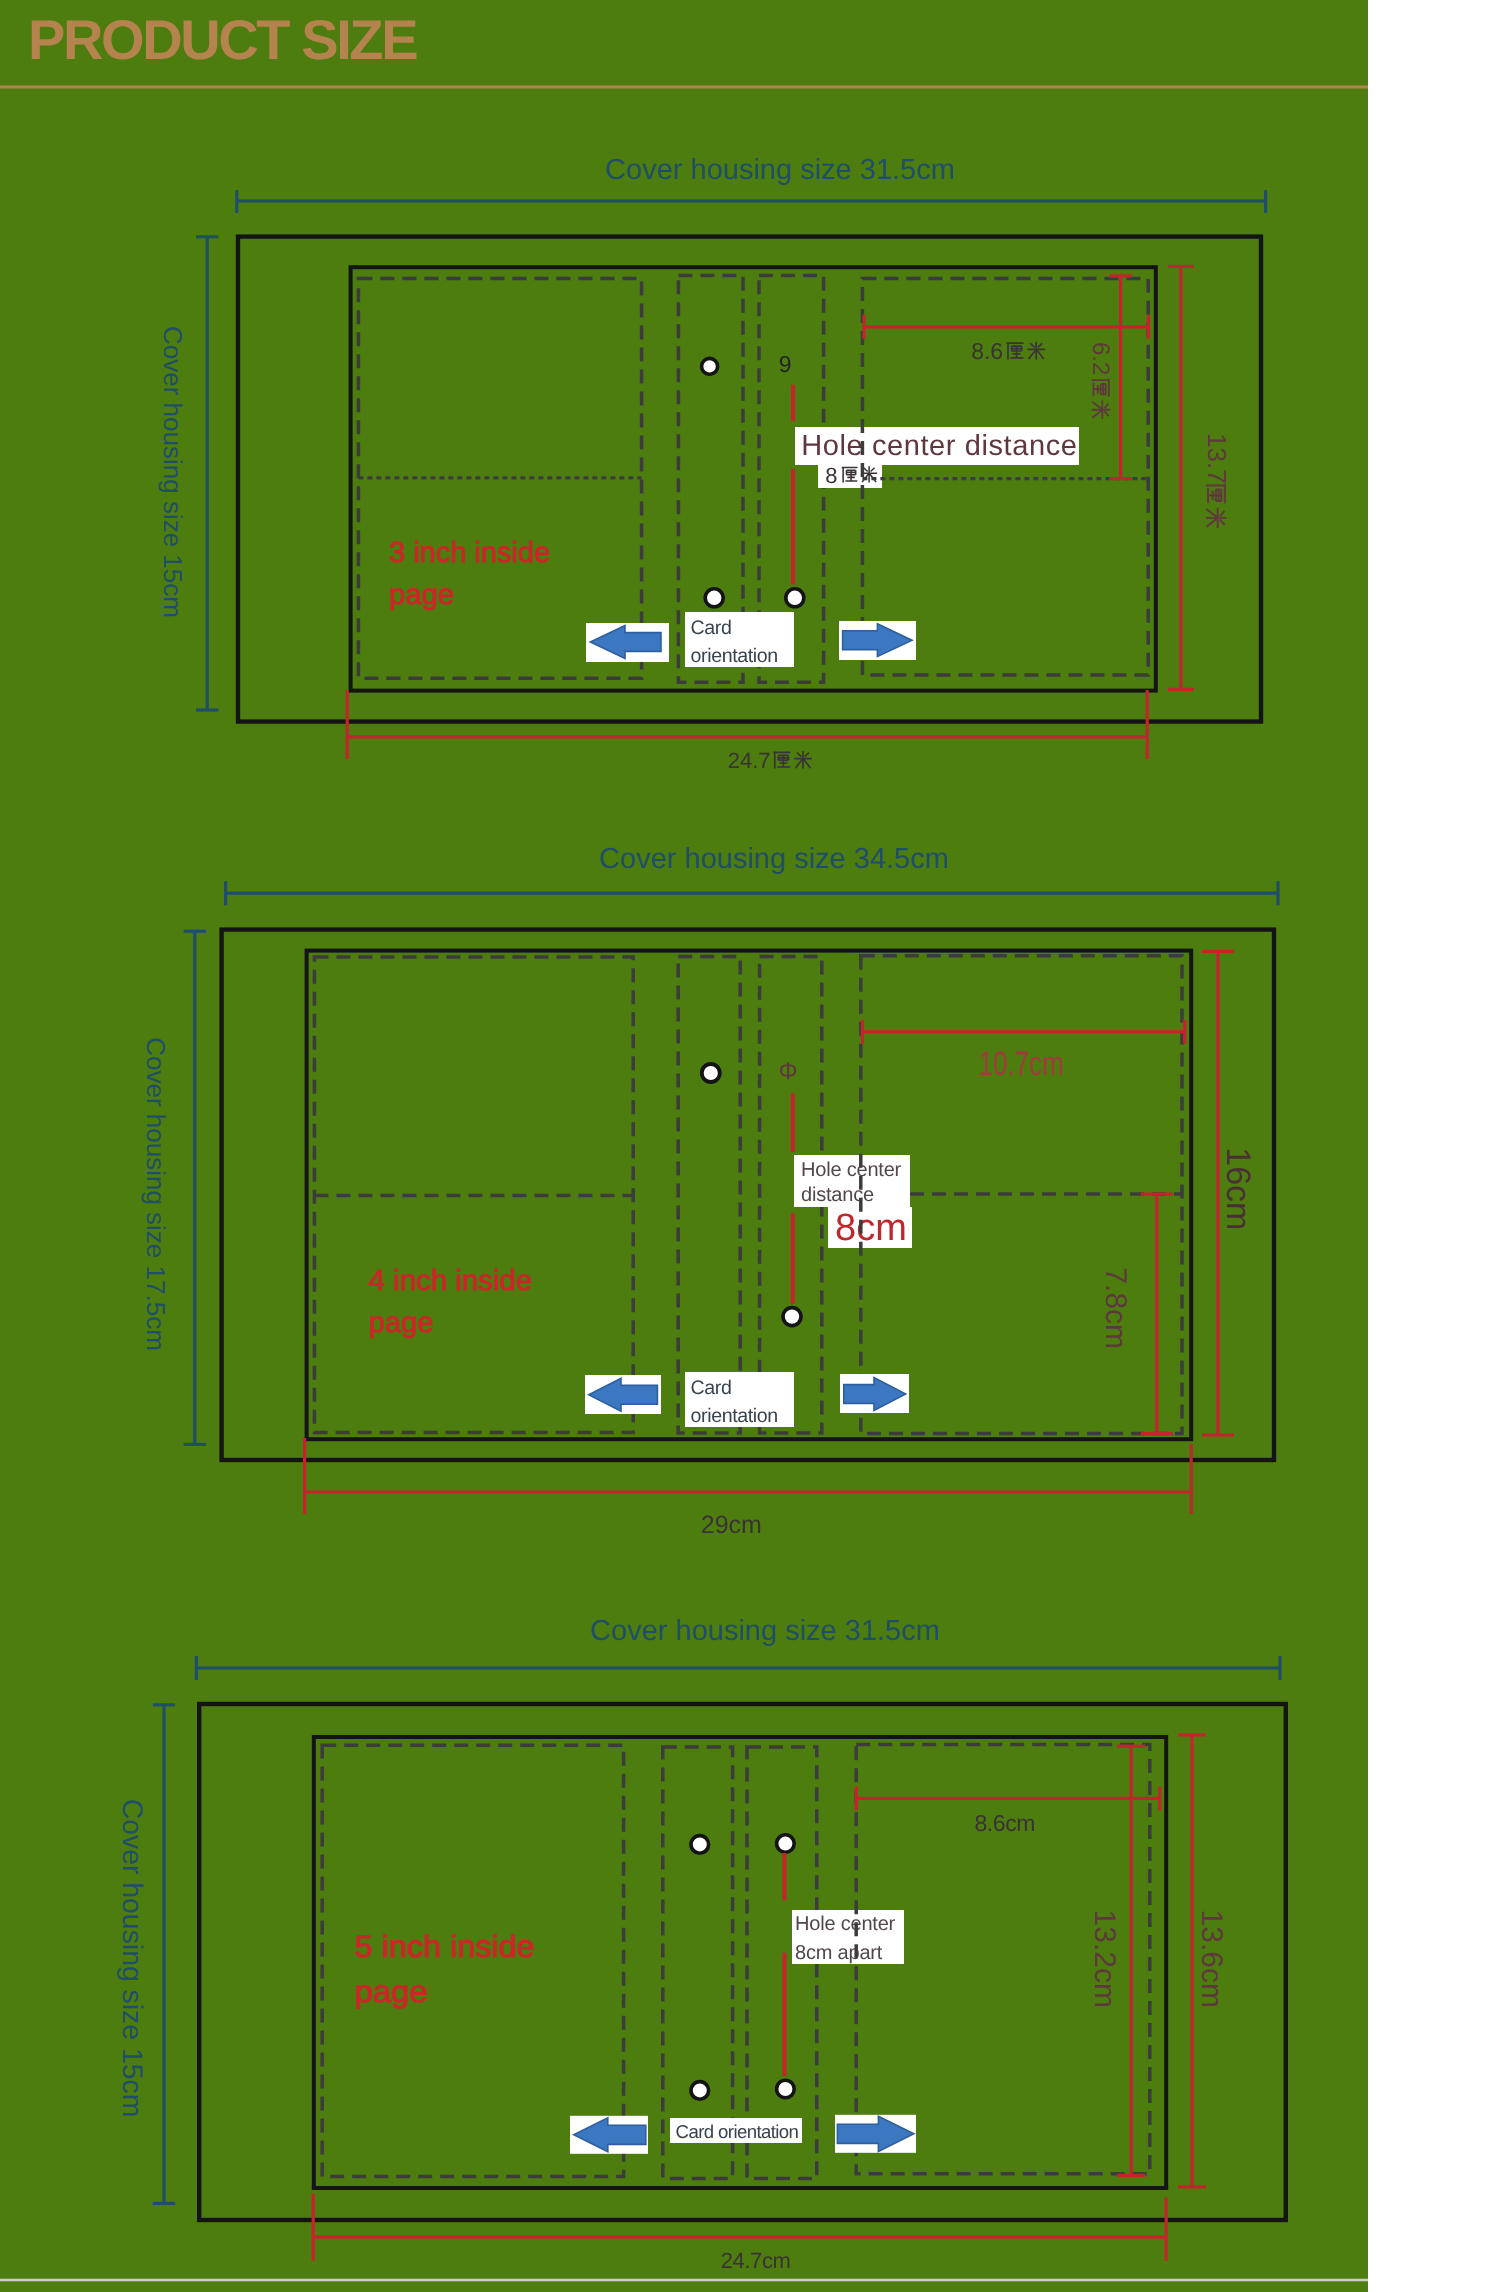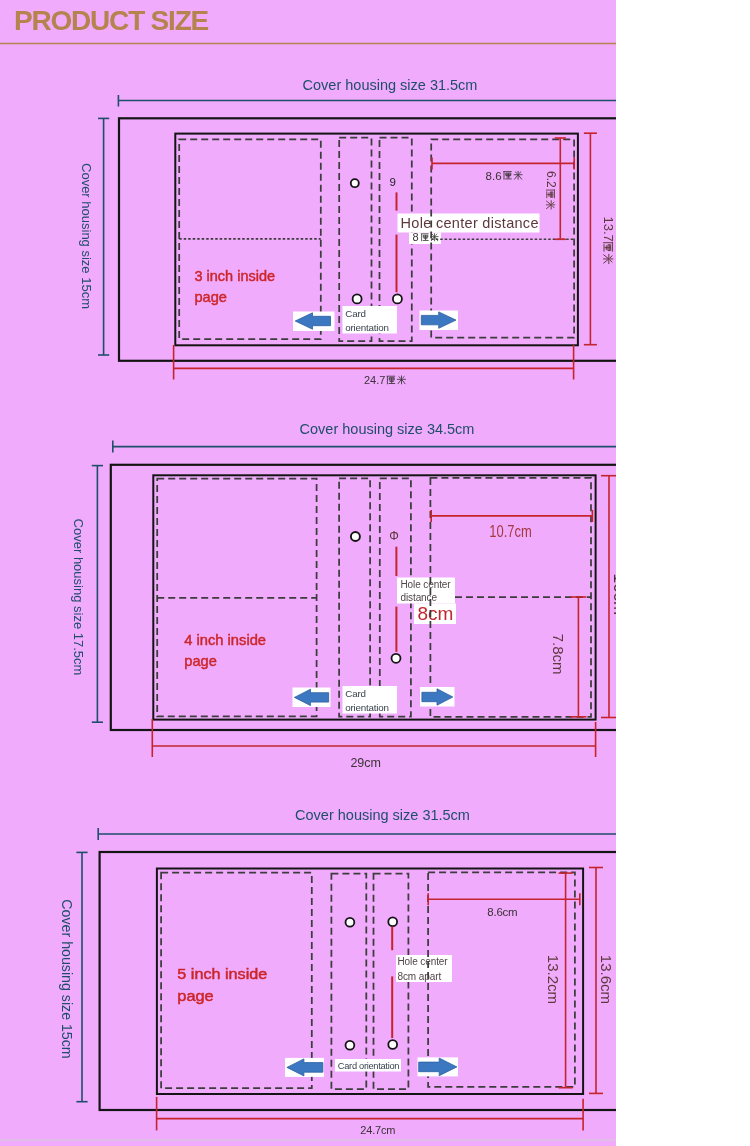--- a/index.html
+++ b/index.html
@@ -1,16 +1,16 @@
 <!DOCTYPE html>
 <html><head>
 <meta charset="utf-8">
 <style>
   html,body{margin:0;padding:0;background:#ffffff;}
-  #page{position:relative;width:616px;height:1146px;background:#f0abfc;overflow:hidden;
+  #page{position:relative;width:684px;height:1146px;background:#4d7c0f;overflow:hidden;
         font-family:"Liberation Sans",sans-serif;}
   svg text{font-family:"Liberation Sans",sans-serif;}
 </style>
 </head>
 <body>
 <div id="page">
 <svg width="750" height="1146" viewBox="0 0 750 1146">
 <defs>
   <g id="gl-li" stroke-width="0.85" fill="none" stroke-linecap="butt">
     <path d="M0.7,1.3 H9.3 M1.5,1.3 V9.4 M3.3,2.8 H8.3 M3.3,5.2 H8.3 M3.3,2.8 V5.2 M8.3,2.8 V5.2 M3.3,4.0 H8.3 M5.8,2.8 V8.2 M3.8,6.6 H7.8 M2.7,8.6 H9.2"></path>

